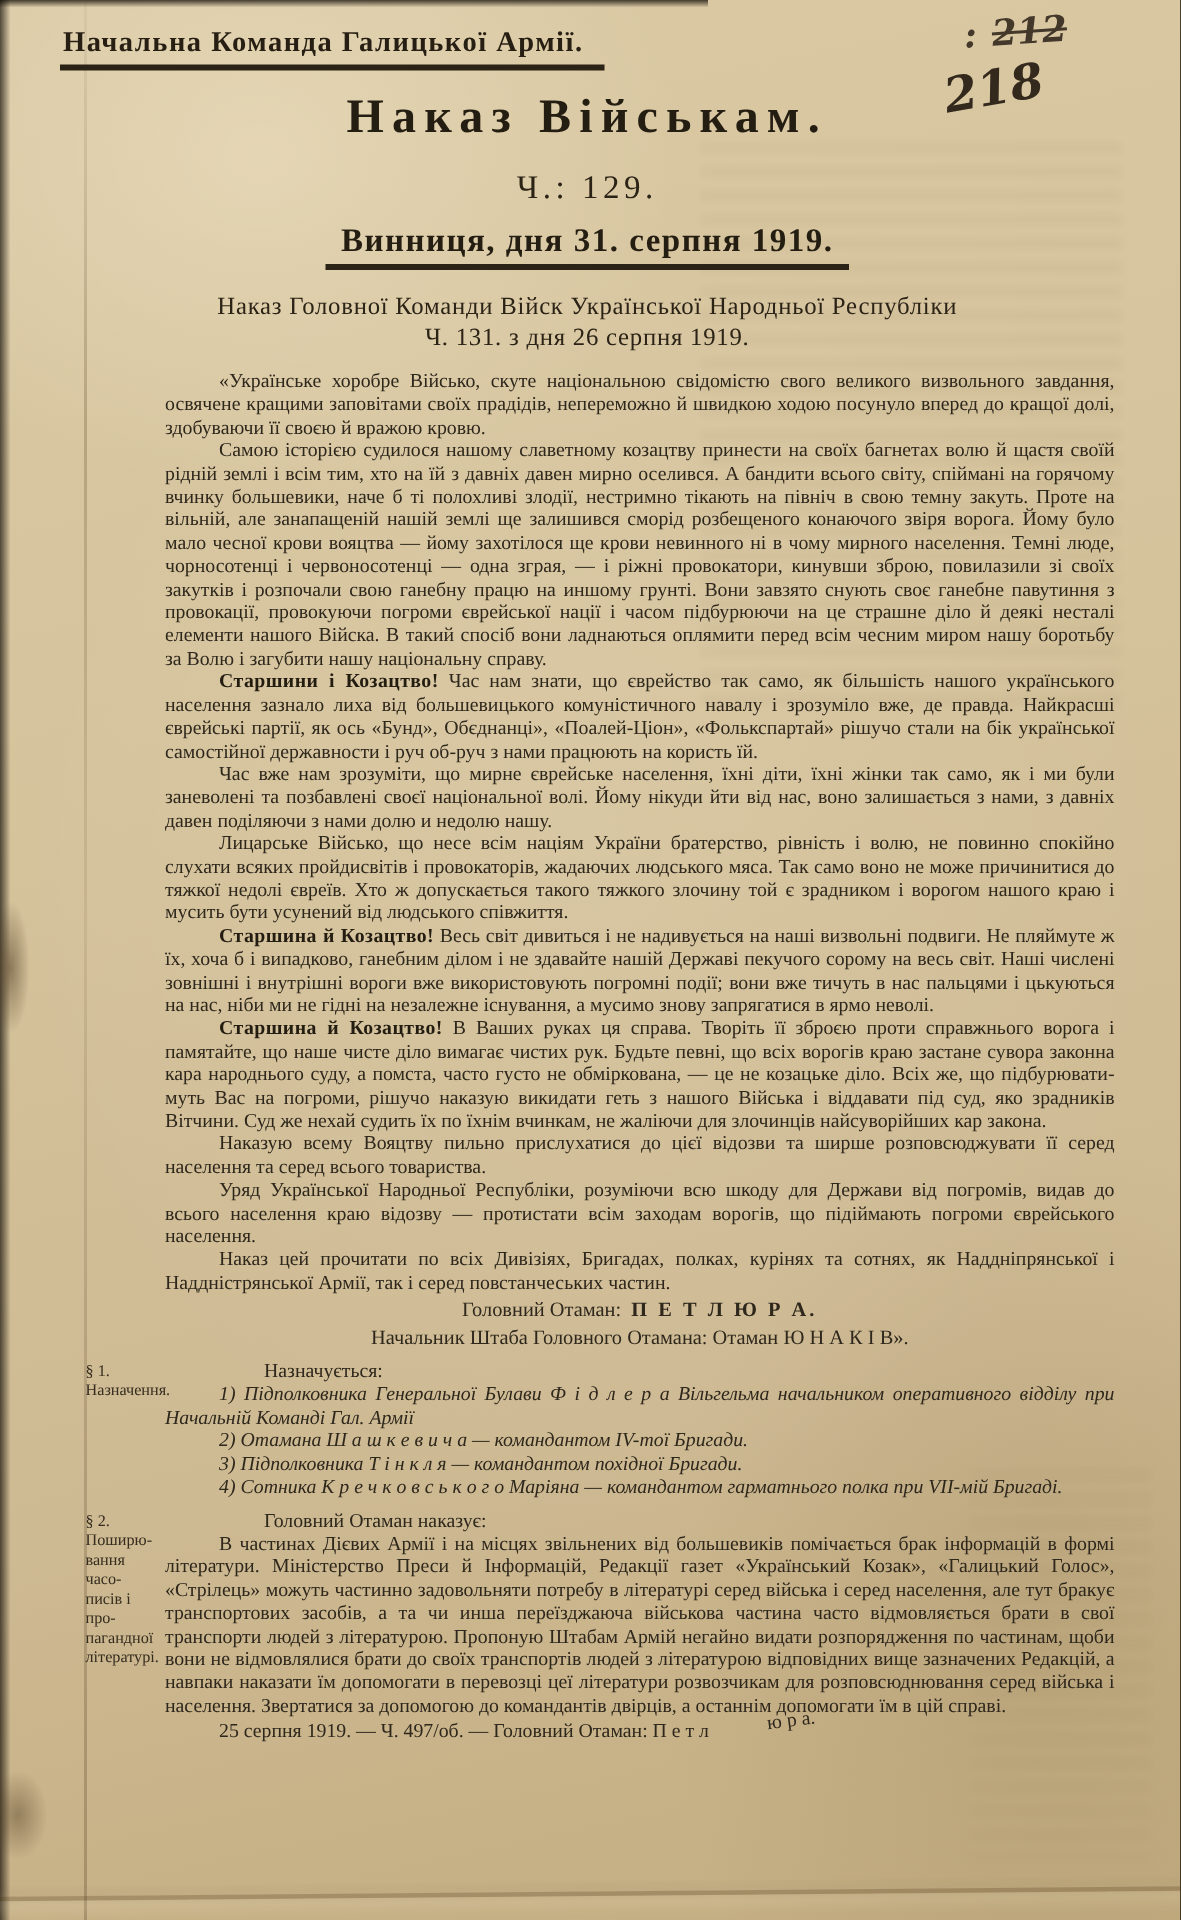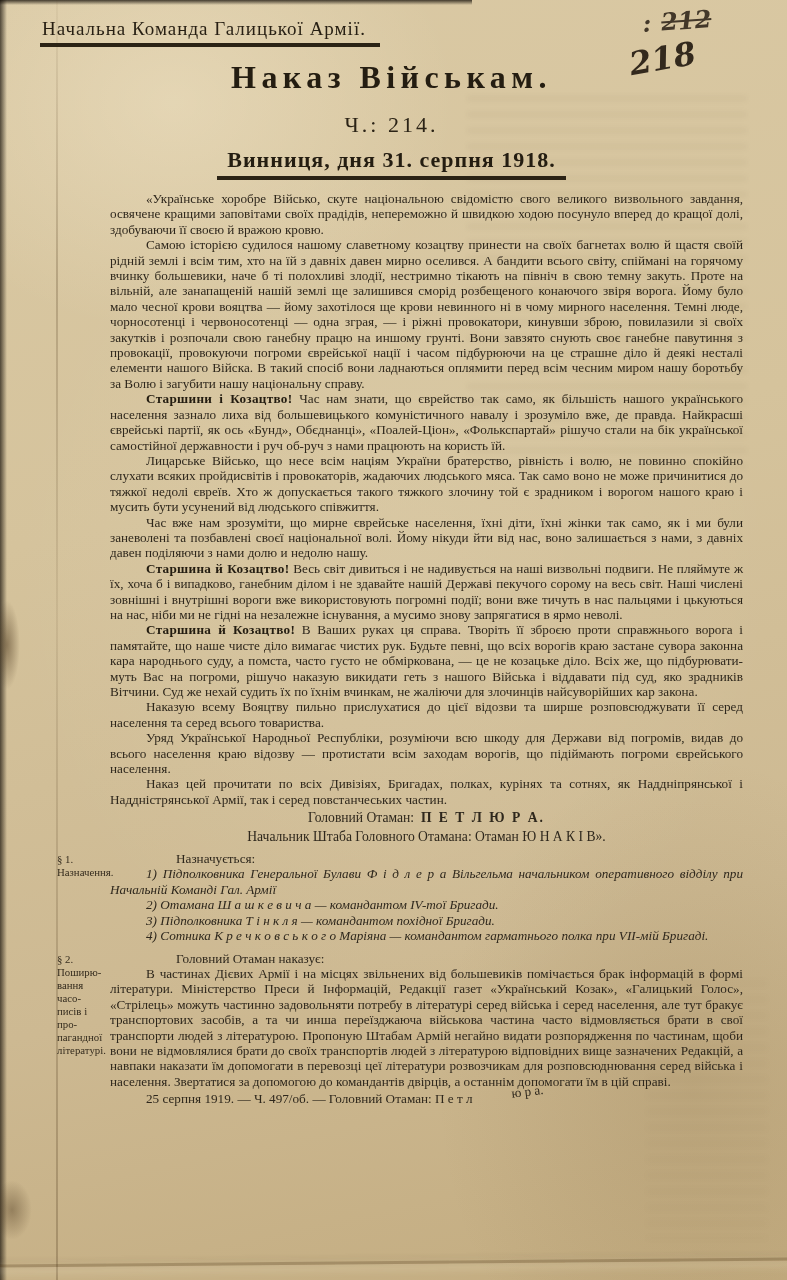--- a/index.html
+++ b/index.html
@@ -44,21 +44,21 @@
 
   
   .handwriting { position:absolute; top:10px; right:74px; text-align:right;
     font-family:"DejaVu Serif",serif; font-style:italic; color:#33291d;
     transform:rotate(-4deg); line-height:1; }
   .hw-crossed { font-size:24px; font-weight:bold; text-decoration:line-through;
     text-decoration-thickness:2px; opacity:.9; }
   .hw-colon { text-decoration:none; display:inline-block; margin-right:10px; font-weight:bold; }
   .hw-num { font-size:32px; font-weight:bold; margin:8px 18px 0 0; transform:rotate(-6deg); }
 
-  .org-line { display:inline-block; font-size:19px; font-weight:normal; letter-spacing:1px;
+  .org-line { display:inline-block; font-size:19px; font-weight:bold; letter-spacing:1px;
     color:#271f13; border-bottom:4px solid #2b2315; padding:0 14px 3px 2px; }
   .doc-title { text-align:center; font-size:32px; font-weight:bold; letter-spacing:.17em;
     color:#241d11; margin-top:12px; }
   .order-no { text-align:center; font-size:22px; letter-spacing:3px; margin-top:16px; color:#2b2316; }
   .place-date-wrap { text-align:center; margin-top:9px; }
   .place-date { display:inline-block; font-size:22px; font-weight:bold; letter-spacing:1px;
     color:#241d11; border-bottom:4px solid #2b2315; padding:0 10px 3px 10px; }
   .subtitle { text-align:center; font-size:16.5px; line-height:21px; margin-top:13px;
     letter-spacing:.5px; color:#2b2316; }
 
@@ -95,31 +95,35 @@
   <div class="handwriting">
     <div class="hw-crossed"><span class="hw-colon">:</span><span>212</span></div>
     <div class="hw-num">218</div>
   </div>
 
   <div class="inner">
     <div>
       <span class="org-line">Начальна Команда Галицької Армії.</span>
     </div>
     <div class="doc-title">Наказ Військам.</div>
-    <div class="order-no">Ч.: 214.</div>
+    <div class="order-no">Ч.: 129.</div>
     <div class="place-date-wrap">
-      <span class="place-date">Винниця, дня 31. серпня 1918.</span>
+      <span class="place-date">Винниця, дня 31. серпня 1919.</span>
+    </div>
+    <div class="subtitle">
+      <div>Наказ Головної Команди Війск Української Народньої Республіки</div>
+      <div>Ч. 131. з дня 26 серпня 1919.</div>
     </div>
 
     <div class="body-block">
       <p><span>«Українське хоробре Військо, скуте національною свідомістю свого великого визвольного завдання, освячене кращими заповітами своїх прадідів, непереможно й швидкою ходою посунуло вперед до кращої долі, здобуваючи її своєю й вражою кровю.</span></p>
       <p><span>Самою історією судилося нашому славетному козацтву принести на своїх багнетах волю й щастя своїй рідній землі і всім тим, хто на їй з давніх давен мирно оселився. А бандити всього світу, спіймані на горячому вчинку большевики, наче б ті полохливі злодії, нестримно тікають на північ в свою темну закуть. Проте на вільній, але занапащеній нашій землі ще залишився сморід розбещеного конаючого звіря ворога. Йому було мало чесної крови вояцтва — йому захотілося ще крови невинного ні в чому мирного населення. Темні люде, чорносотенці і червоносотенці — одна зграя, — і ріжні провокатори, кинувши зброю, повилазили зі своїх закутків і розпочали свою ганебну працю на иншому грунті. Вони завзято снують своє ганебне павутиння з провокації, провокуючи погроми єврейської нації і часом підбурюючи на це страшне діло й деякі несталі елементи нашого Війска. В такий спосіб вони ладнаються оплямити перед всім чесним миром нашу боротьбу за Волю і загубити нашу національну справу.</span></p>
       <p><b>Старшини і Козацтво!</b> <span>Час нам знати, що єврейство так само, як більшість нашого українського населення зазнало лиха від большевицького комуністичного навалу і зрозуміло вже, де правда. Найкрасші єврейські партії, як ось «Бунд», Обєднанці», «Поалей-Ціон», «Фолькспартай» рішучо стали на бік української самостійної державности і руч об-руч з нами працюють на користь їй.</span></p>
+      <p><span>Час вже нам зрозуміти, що мирне єврейське населення, їхні діти, їхні жінки так само, як і ми були заневолені та позбавлені своєї національної волі. Йому нікуди йти від нас, воно залишається з нами, з давніх давен поділяючи з нами долю и недолю нашу.</span></p>
       <p><span>Лицарське Військо, що несе всім націям України братерство, рівність і волю, не повинно спокійно слухати всяких пройдисвітів і провокаторів, жадаючих людського мяса. Так само воно не може причинитися до тяжкої недолі євреїв. Хто ж допускається такого тяжкого злочину той є зрадником і ворогом нашого краю і мусить бути усунений від людського співжиття.</span></p>
-      <p><span>Час вже нам зрозуміти, що мирне єврейське населення, їхні діти, їхні жінки так само, як і ми були заневолені та позбавлені своєї національної волі. Йому нікуди йти від нас, воно залишається з нами, з давніх давен поділяючи з нами долю и недолю нашу.</span></p>
       <p><b>Старшина й Козацтво!</b> <span>Весь світ дивиться і не надивується на наші визвольні подвиги. Не пляймуте ж їх, хоча б і випадково, ганебним ділом і не здавайте нашій Державі пекучого сорому на весь світ. Наші числені зовнішні і внутрішні вороги вже використовують погромні події; вони вже тичуть в нас пальцями і цькуються на нас, ніби ми не гідні на незалежне існування, а мусимо знову запрягатися в ярмо неволі.</span></p>
       <p><b>Старшина й Козацтво!</b> <span>В Ваших руках ця справа. Творіть її зброєю проти справжнього ворога і памятайте, що наше чисте діло вимагає чистих рук. Будьте певні, що всіх ворогів краю застане сувора законна кара народнього суду, а помста, часто густо не обміркована, — це не козацьке діло. Всіх же, що підбурювати-муть Вас на погроми, рішучо наказую викидати геть з нашого Війська і віддавати під суд, яко зрадників Вітчини. Суд же нехай судить їх по їхнім вчинкам, не жаліючи для злочинців найсуворійших кар закона.</span></p>
       <p><span>Наказую всему Вояцтву пильно прислухатися до цієї відозви та ширше розповсюджувати її серед населення та серед всього товариства.</span></p>
       <p><span>Уряд Української Народньої Республіки, розуміючи всю шкоду для Держави від погромів, видав до всього населення краю відозву — протистати всім заходам ворогів, що підіймають погроми єврейського населення.</span></p>
       <p><span>Наказ цей прочитати по всіх Дивізіях, Бригадах, полках, курінях та сотнях, як Наддніпрянської і Наддністрянської Армії, так і серед повстанчеських частин.</span></p>
 
       <p class="sig"><span>Головний Отаман:</span>&nbsp; <span class="sp-name">П Е Т Л Ю Р А.</span></p>
       <p class="sig">Начальник Штаба Головного Отамана: Отаман  Ю Н А К І В».</p>
 
       <section>

